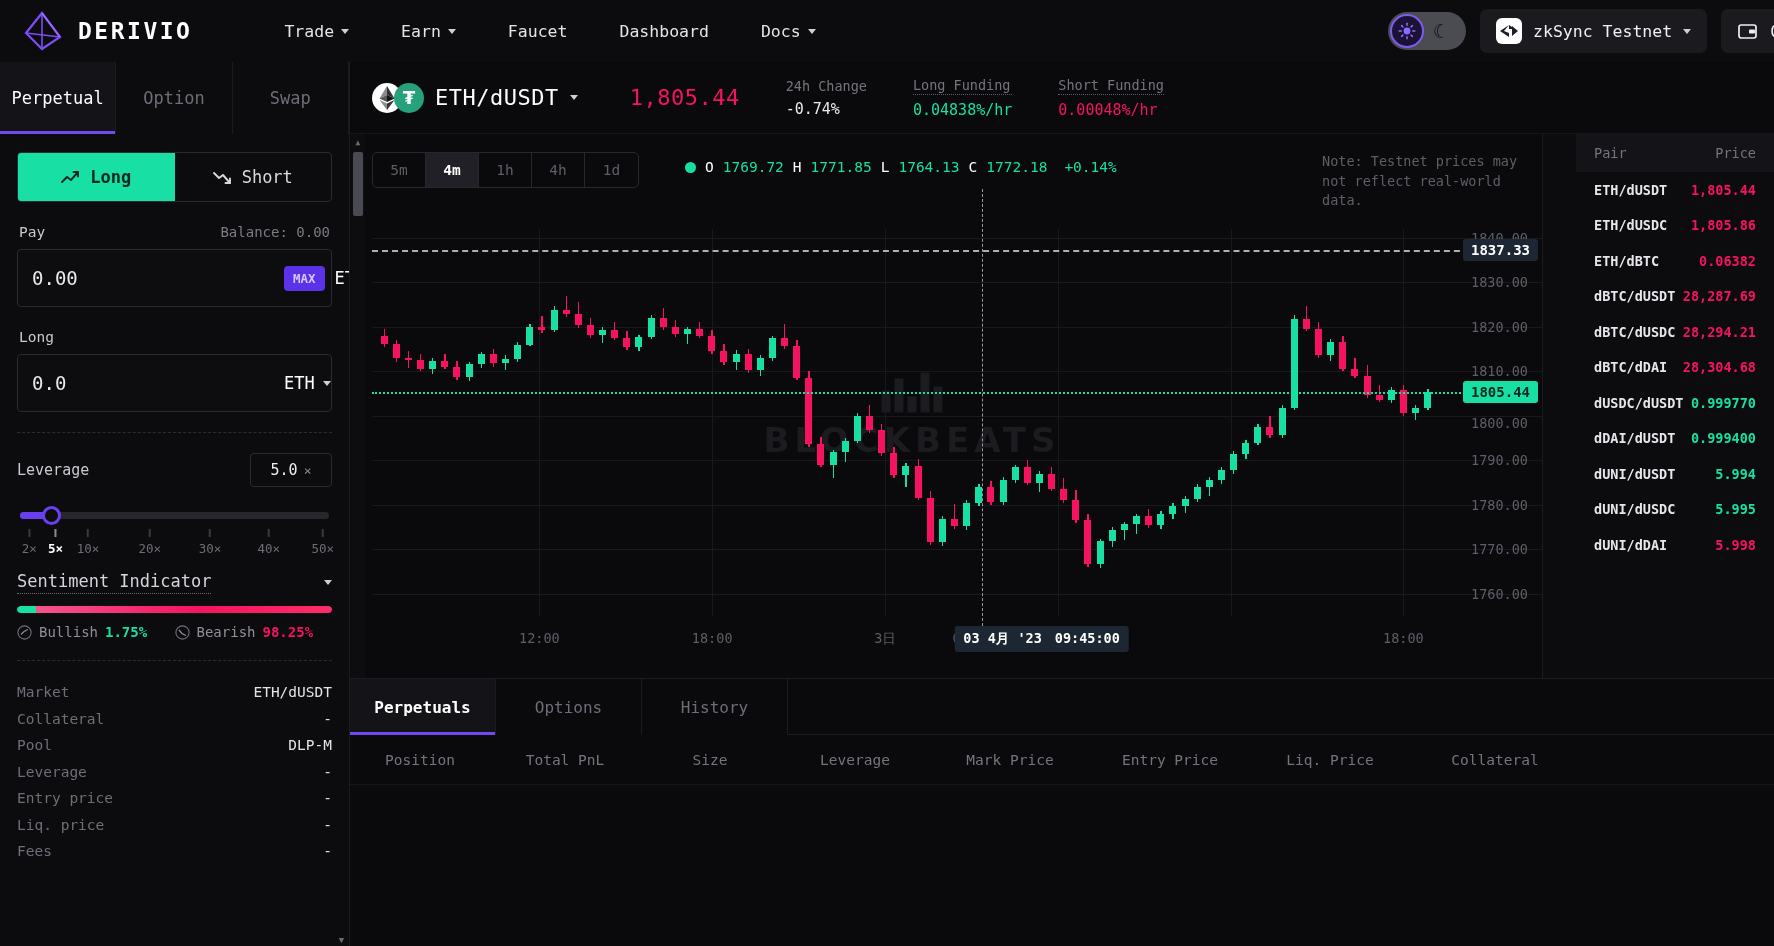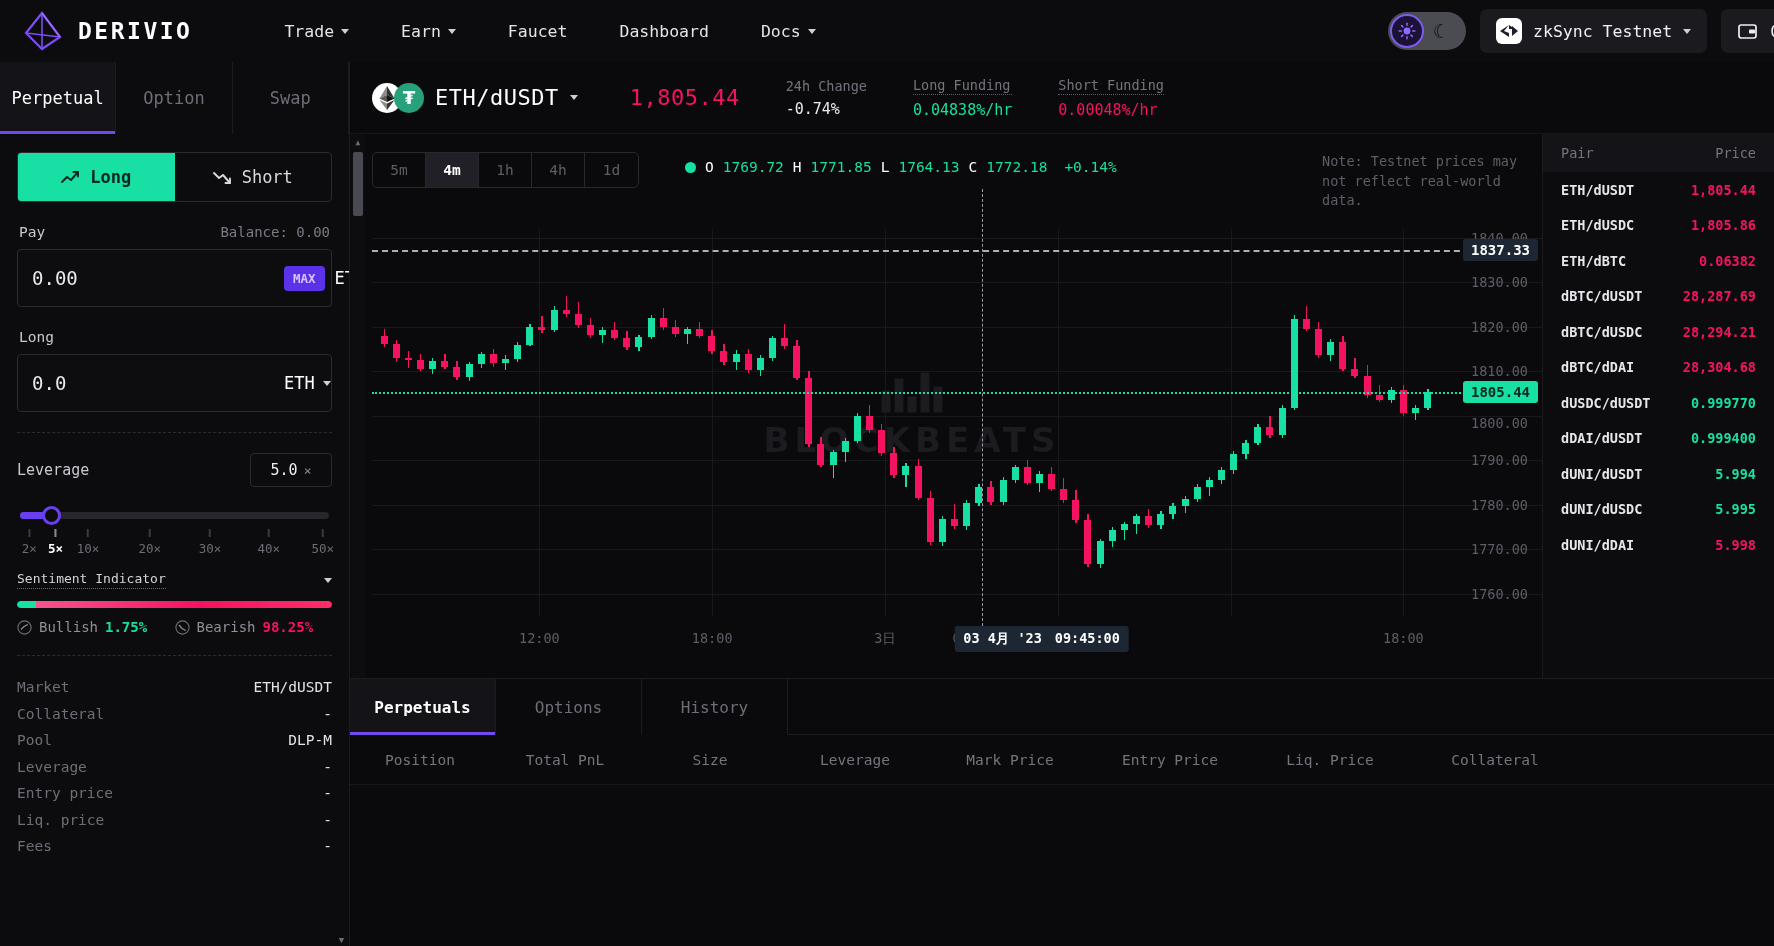--- a/index.html
+++ b/index.html
@@ -126,21 +126,21 @@
     background: #0c0c0e; border: 3px solid #6a3ff0; cursor: pointer;
   }
   .ticks { position: relative; height: 34px; margin: 4px 3px 0 3px; }
   .tick { position: absolute; text-align: center; transform: translateX(-50%); }
   .tick-mark { width: 2px; height: 8px; background: #3a3a42; margin: 0 auto 4px auto; }
   .tick-lb { font-size: 12.5px; color: #6e6e78; white-space: nowrap; }
   .tick.on .tick-lb { color: #fff; font-weight: 700; }
   .tick.on .tick-mark { background: #8b8b95; }
 
   .senti-head { display: flex; justify-content: space-between; align-items: center; margin-top: 8px; }
-  .senti-title { font-size: 13px; color: #d4d4dc; border-bottom: 1px dotted #6a6a74; padding-bottom: 2px; }
+  .senti-title { font-size: 17px; color: #d4d4dc; border-bottom: 1px dotted #6a6a74; padding-bottom: 2px; }
   .senti-bar { height: 7px; border-radius: 4px; margin-top: 12px; display: flex; overflow: hidden; }
   .senti-bull-seg { background: #18dfa4; border-radius: 4px 0 0 4px; }
   .senti-bear-seg { background: linear-gradient(90deg,#f4558f 0%, #f5135f 55%, #ff2d6a 100%); flex:1; border-radius: 0 4px 4px 0; }
   .senti-legend { display: flex; margin-top: 11px; gap: 0; }
   .senti-item { display: flex; align-items: center; gap: 7px; width: 50%; }
   .senti-lbl { font-size: 14px; color: #8f8f99; }
   .senti-val { font-size: 14px; font-weight: 700; }
   .senti-val.bull { color: #18dfa4; }
   .senti-val.bear { color: #f5135f; }
 
@@ -225,21 +225,21 @@
   }
   .watermark {
     position: absolute; left: 50%; top: 48%; transform: translate(-50%,-50%);
     color: #1b1b20; font-size: 34px; font-weight: 700; letter-spacing: 5px; text-align: center;
     pointer-events: none; font-family: "DejaVu Sans", sans-serif;
   }
   .wm-bars { display: flex; gap: 4px; align-items: flex-end; justify-content: center; height: 42px; margin-bottom: 7px; }
   .wm-bar { width: 9px; background: #1b1b20; }
 
   
-  .pairlist { width: 232px; flex: 0 0 232px; border-left: 1px solid #1c1c20; background: #0c0c0e; }
+  .pairlist { width: 232px; flex: 0 0 232px; border-left: 1px solid #1c1c20; background: #0c0c0e; padding-left: 33px; }
   .pl-head {
     display: flex; height: 38px; align-items: center; background: #141418;
     padding: 0 18px; justify-content: space-between;
   }
   .pl-hk { font-size: 13.5px; color: #74747e; }
   .pl-row { display: flex; height: 35.5px; align-items: center; padding: 0 18px; justify-content: space-between; cursor: pointer; }
   .pl-pair { font-size: 13.5px; color: #e6e6ec; font-weight: 700; }
   .pl-price { font-size: 13.5px; font-weight: 700; }
   .pl-price.pink { color: #f5135f; }
   .pl-price.green { color: #18dfa4; }

